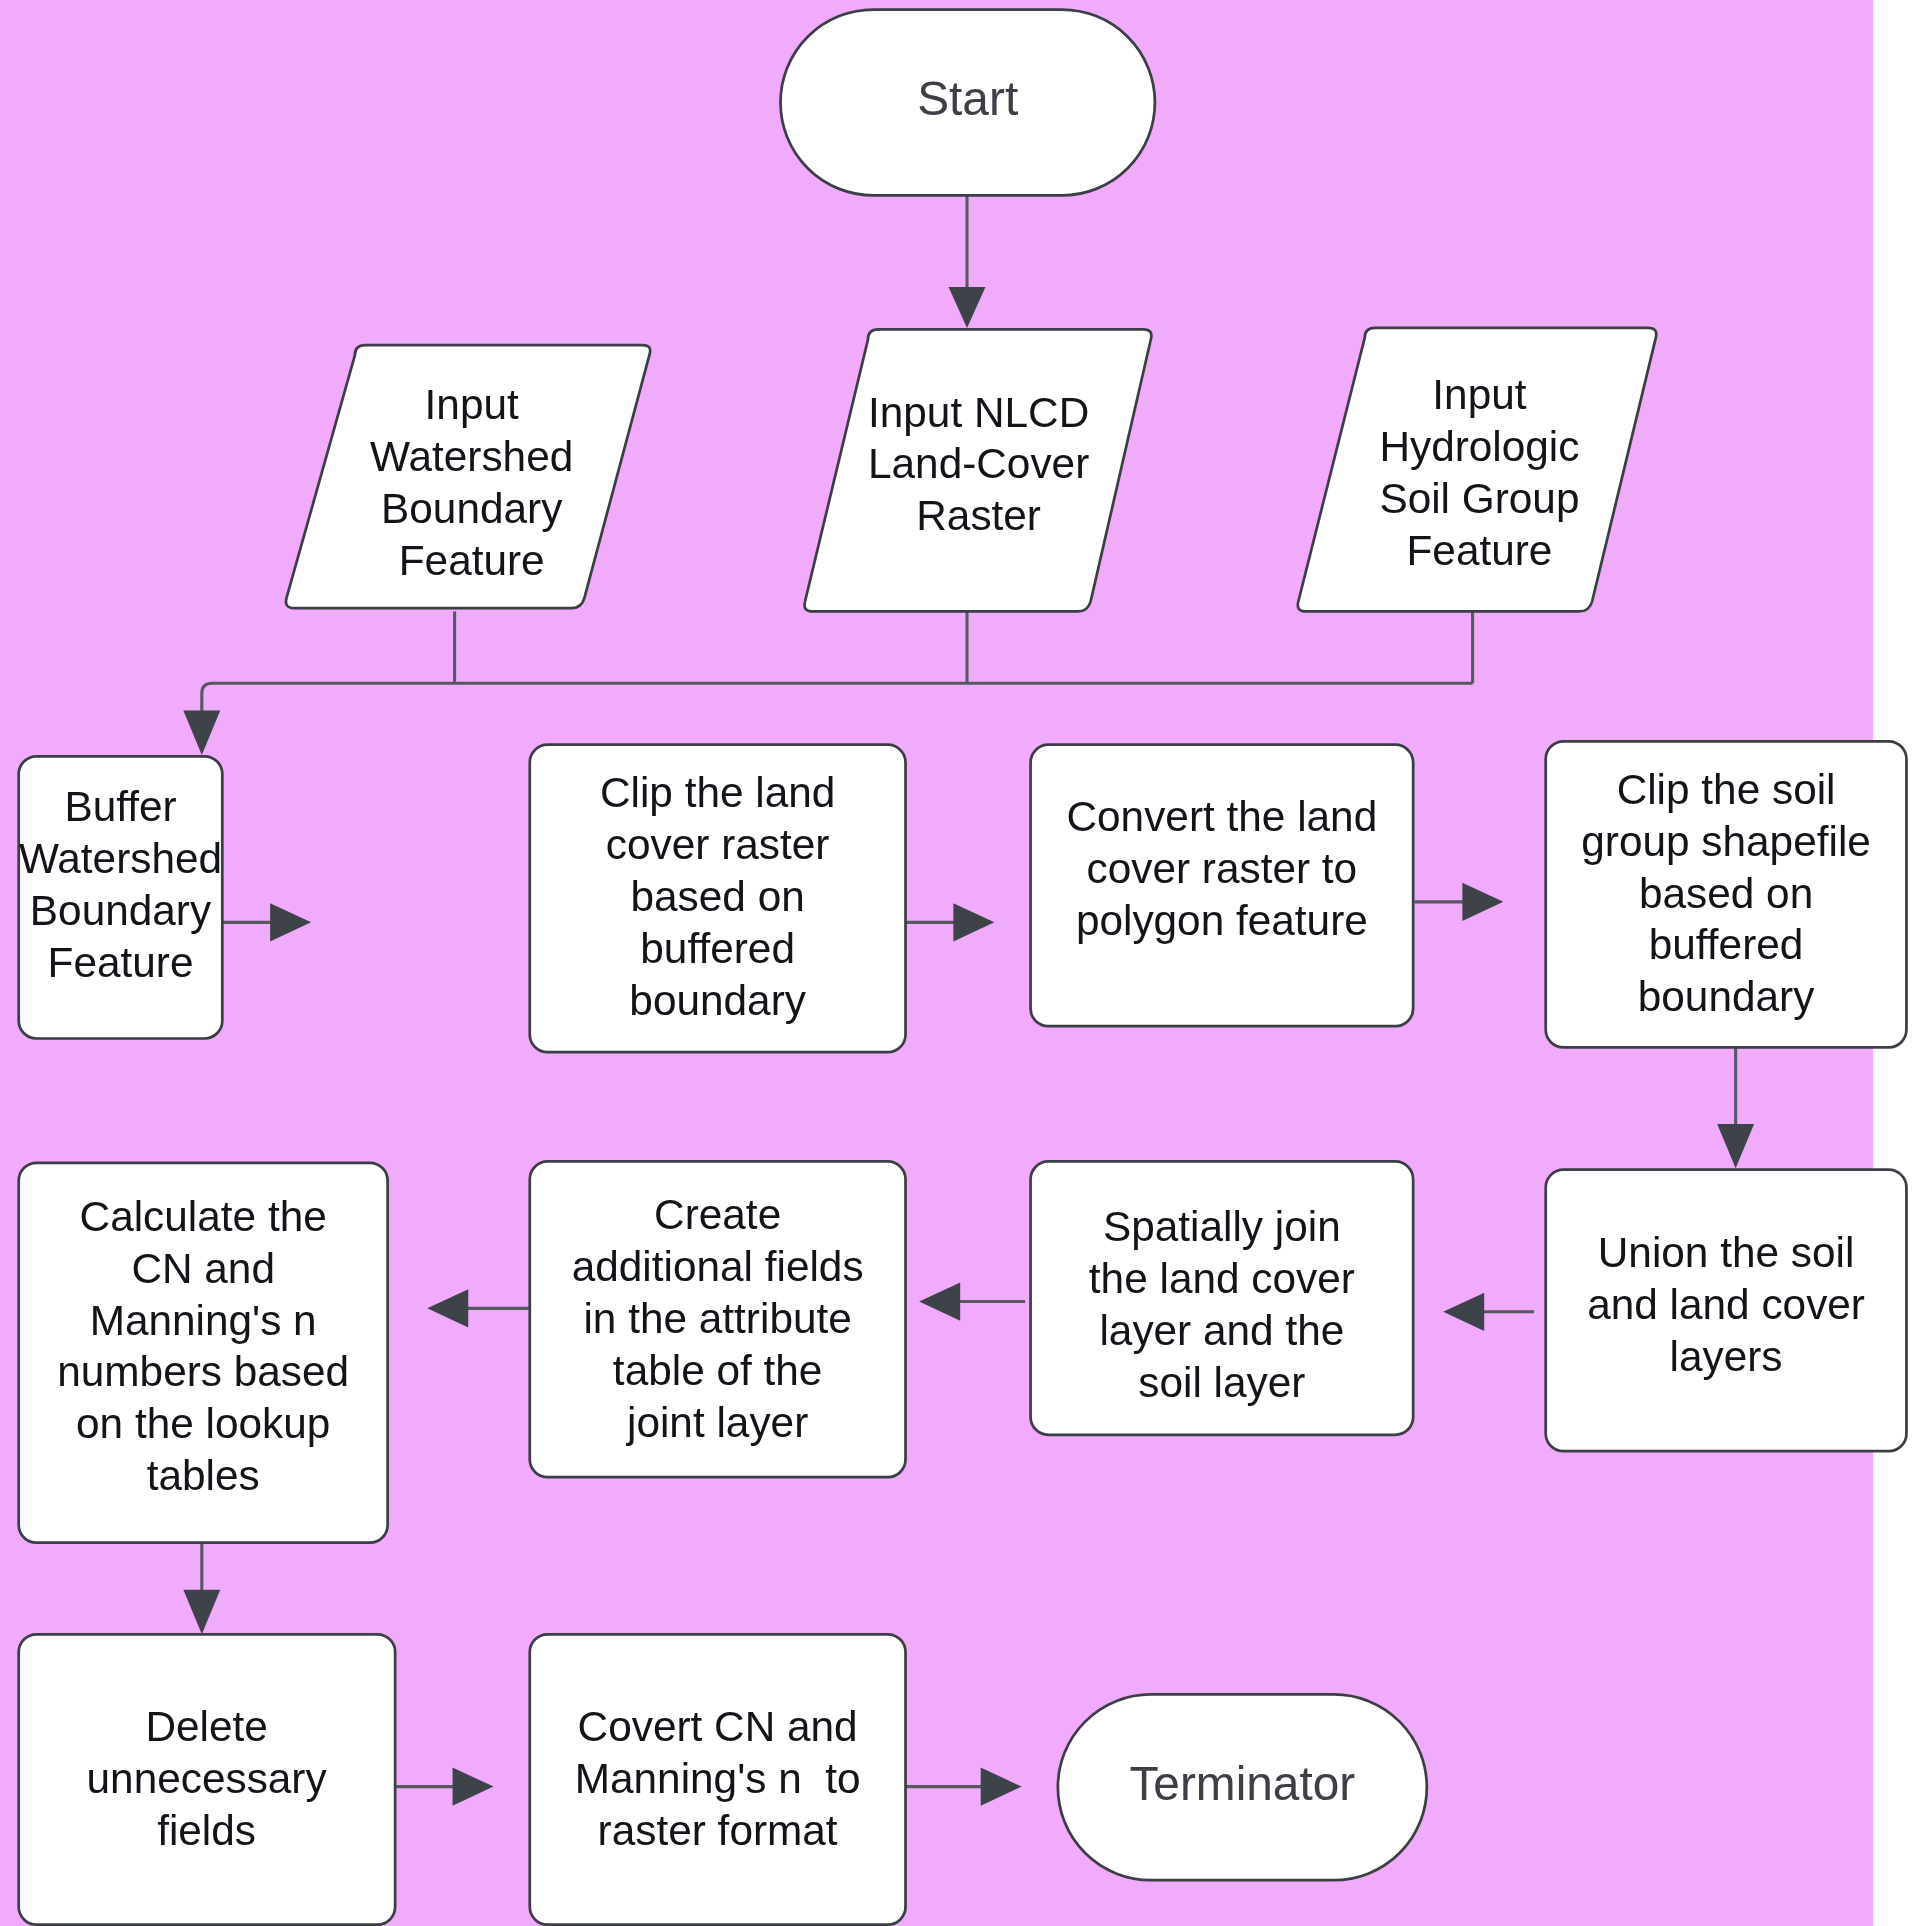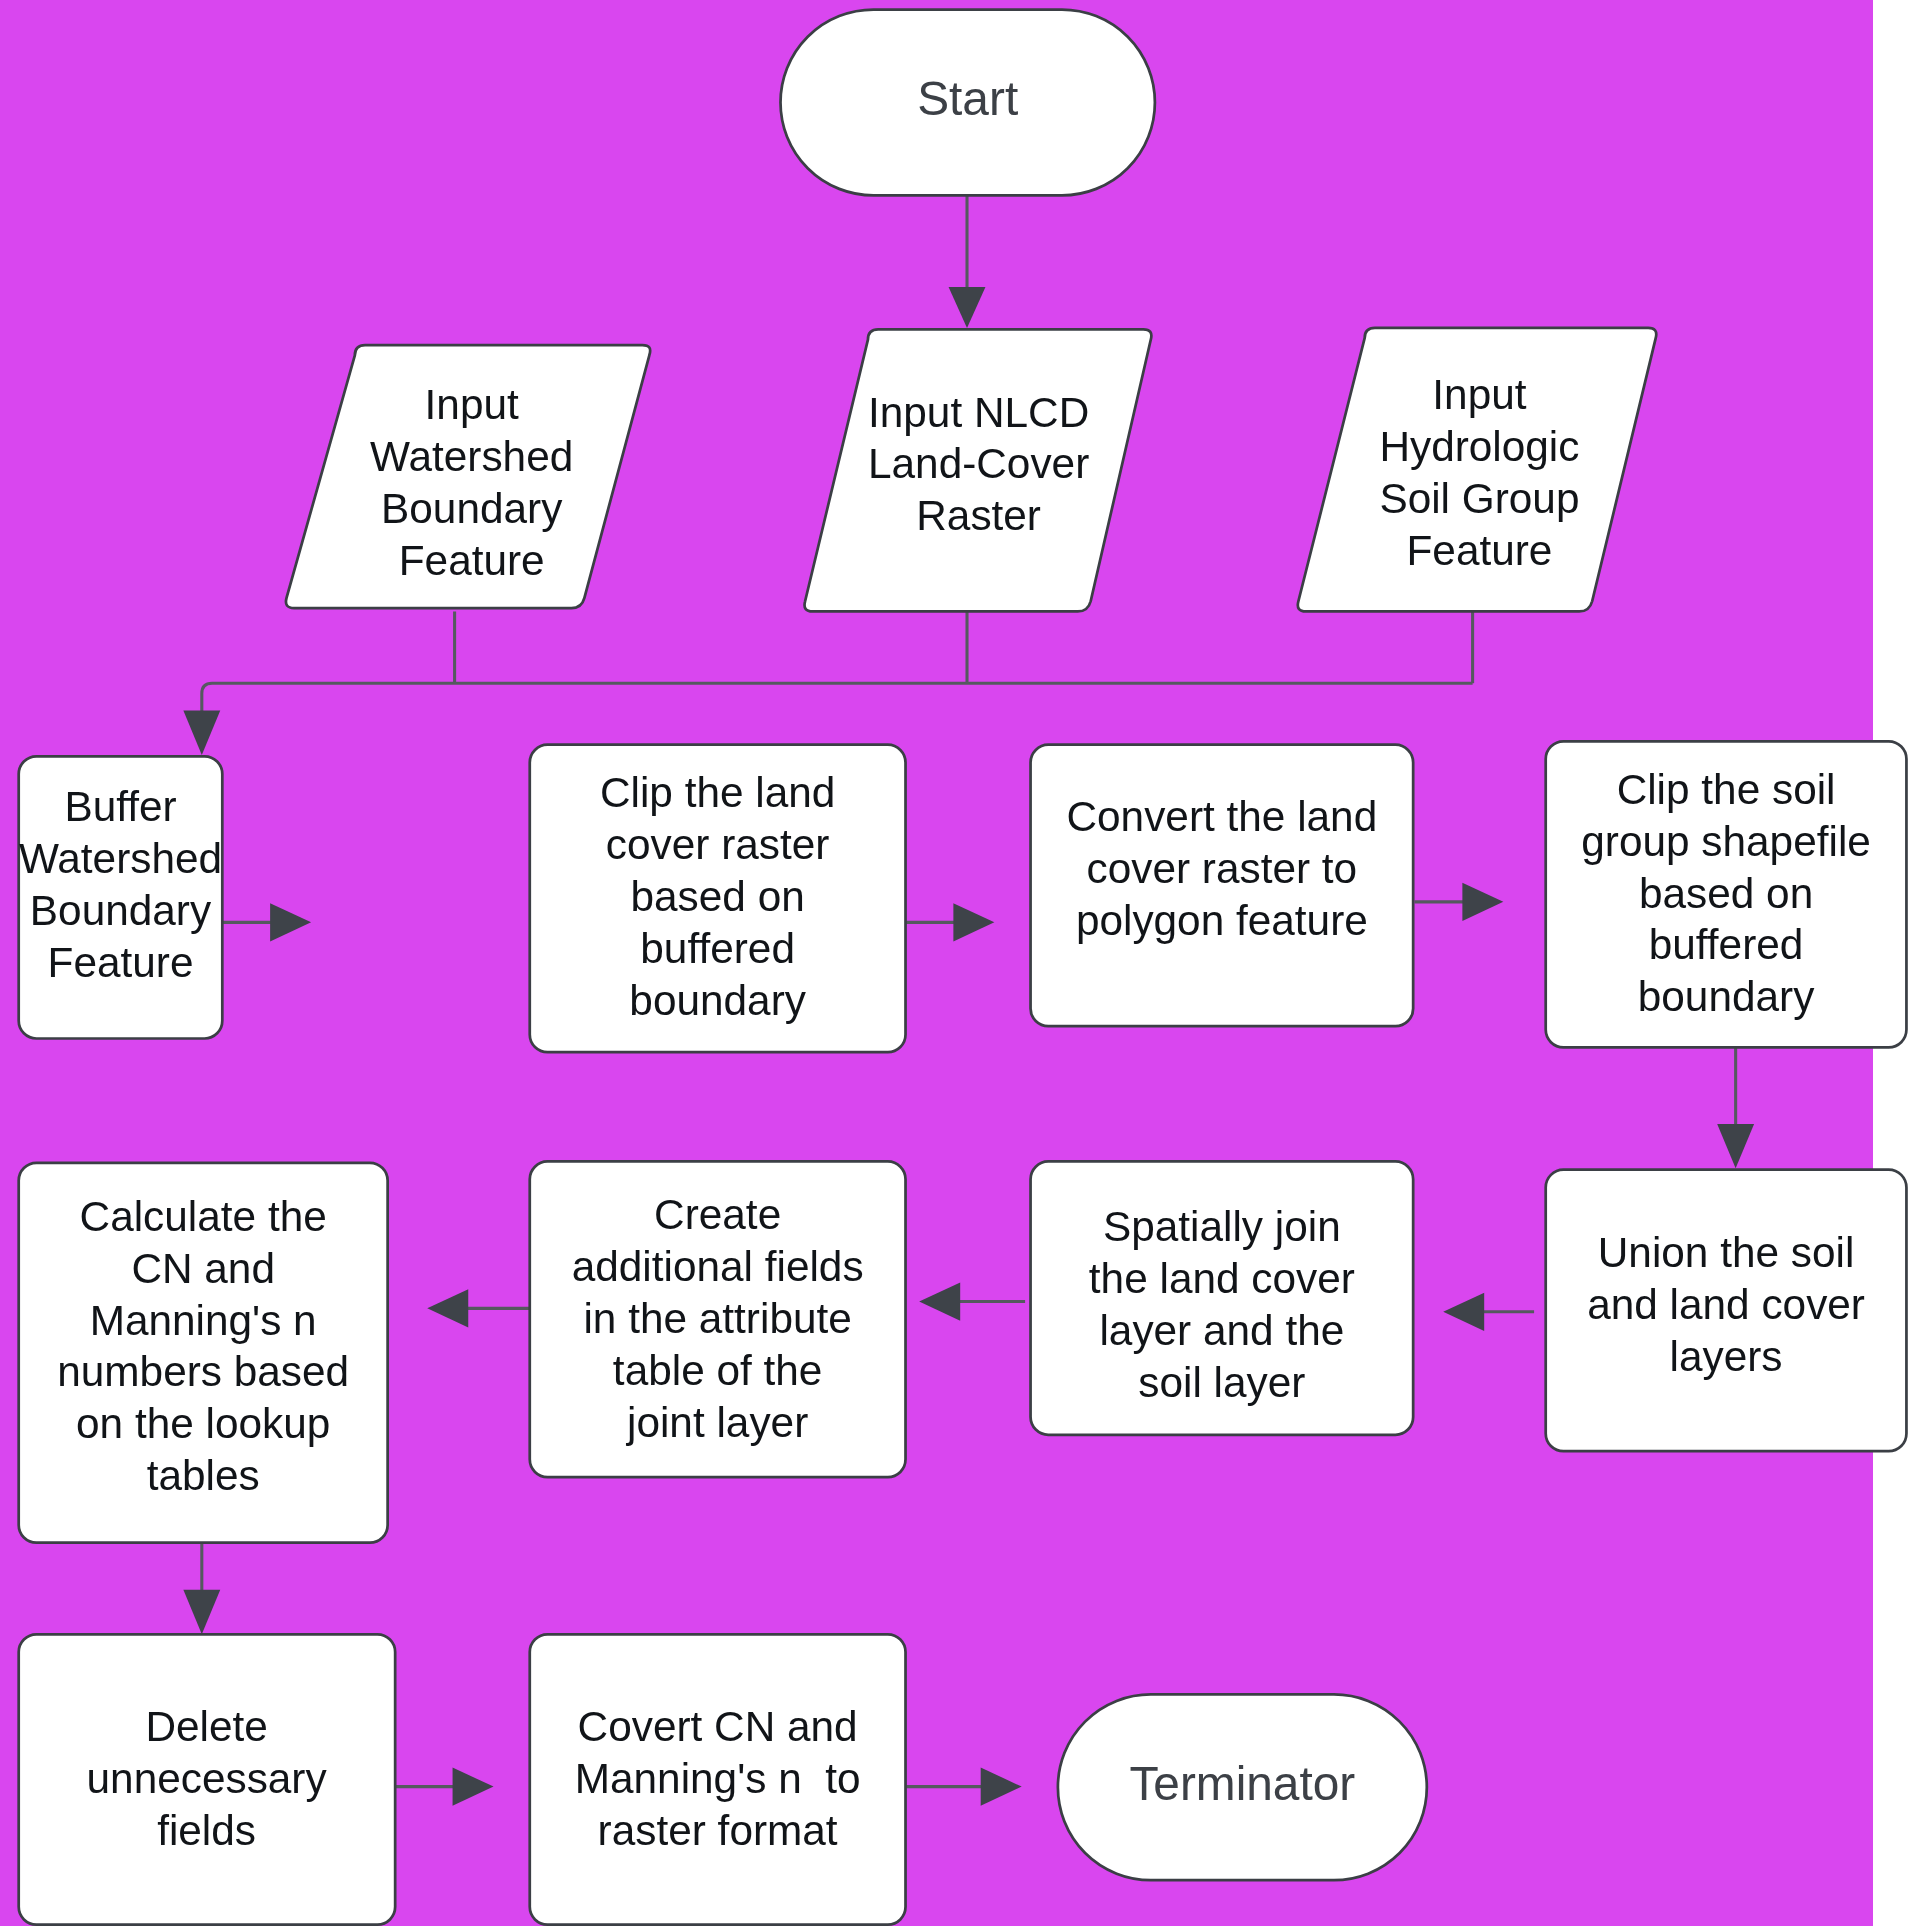--- a/index.html
+++ b/index.html
@@ -10,21 +10,21 @@
   body {
     width: 1919px;
     height: 1926px;
     font-family: "Liberation Sans", sans-serif;
     overflow: hidden;
   }
   #flowchart-root {
     position: relative;
     width: 1873px;
     height: 1926px;
-    background: #d946ef;
+    background: #f0abfc;
   }
   svg#flow-svg {
     display: block;
     width: 1919px;
     height: 1926px;
   }
   .node-shape {
     fill: #ffffff;
     stroke: #3b3f45;
     stroke-width: 4;

